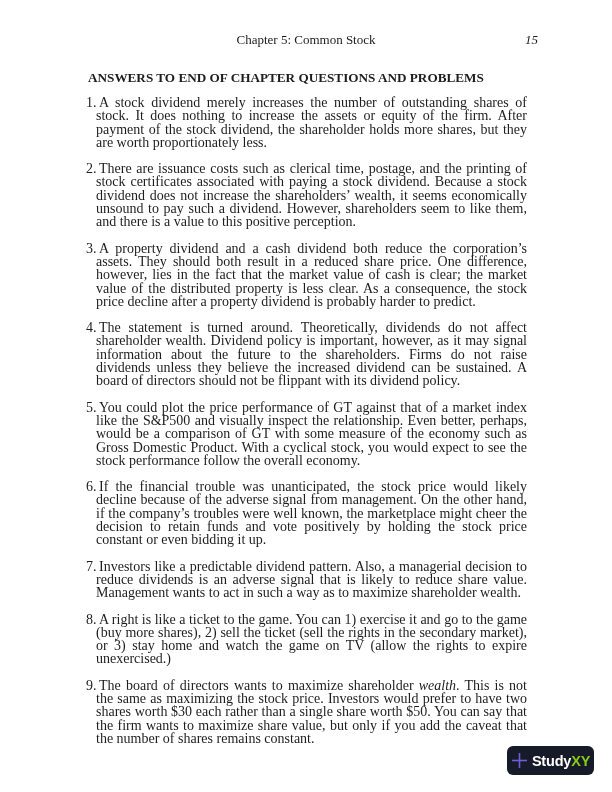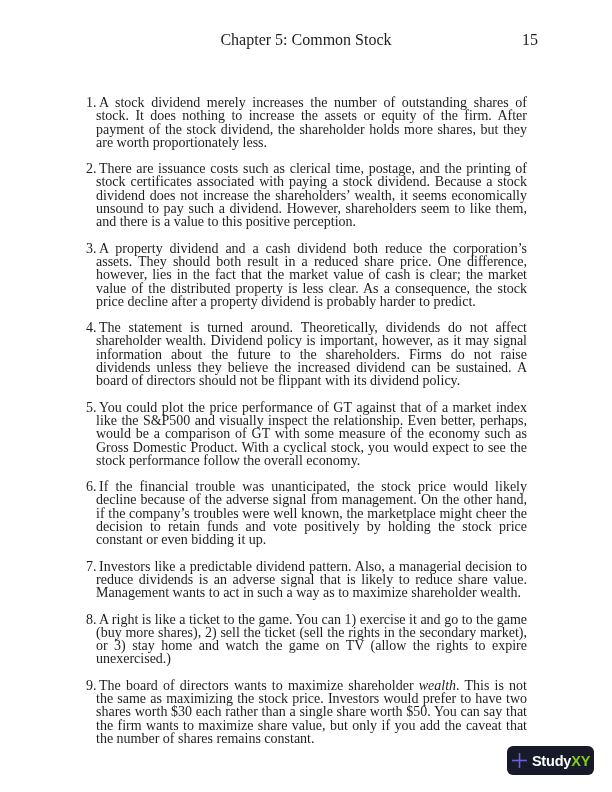--- a/index.html
+++ b/index.html
@@ -10,28 +10,29 @@
     background: #ffffff;
     font-family: "Liberation Serif", serif;
     color: #1d1d1f;
     overflow: hidden;
   }
   .running-header {
     position: absolute;
     top: 33px;
     left: 72px;
     width: 468px;
-    font-size: 16px;
+    font-size: 13px;
     line-height: 13.4px;
     text-align: center;
   }
   .page-number {
     position: absolute;
     right: 2px;
     top: 0;
+    font-style: italic;
   }
   .main-heading {
     position: absolute;
     top: 71px;
     left: 88px;
     margin: 0;
     font-size: 13.2px;
     line-height: 13.4px;
     font-weight: bold;
     white-space: nowrap;
@@ -80,20 +81,21 @@
 </head>
 <body>
 
 <div class="page">
 
   <div class="running-header">
     <span>Chapter 5: Common Stock</span>
     <span class="page-number">15</span>
   </div>
 
+  <h1 class="main-heading">ANSWERS TO END OF CHAPTER QUESTIONS AND PROBLEMS</h1>
 
   <div class="answers">
     <p class="answer"><span class="num">1.</span><span>A stock dividend merely increases the number of outstanding shares of stock.  It does nothing to increase the assets or equity of the firm.  After payment of the stock dividend, the shareholder holds more shares, but they are worth proportionately less.</span></p>
     <p class="answer"><span class="num">2.</span><span>There are issuance costs such as clerical time, postage, and the printing of stock certificates associated with paying a stock dividend.  Because a stock dividend does not increase the shareholders’ wealth, it seems economically unsound to pay such a dividend.  However, shareholders seem to like them, and there is a value to this positive perception.</span></p>
     <p class="answer"><span class="num">3.</span><span>A property dividend and a cash dividend both reduce the corporation’s assets.  They should both result in a reduced share price.  One difference, however, lies in the fact that the market value of cash is clear; the market value of the distributed property is less clear.  As a consequence, the stock price decline after a property dividend is probably harder to predict.</span></p>
     <p class="answer"><span class="num">4.</span><span>The statement is turned around.  Theoretically, dividends do not affect shareholder wealth.  Dividend policy is important, however, as it may signal information about the future to the shareholders.  Firms do not raise dividends unless they believe the increased dividend can be sustained.  A board of directors should not be flippant with its dividend policy.</span></p>
     <p class="answer"><span class="num">5.</span><span>You could plot the price performance of GT against that of a market index like the S&amp;P500 and visually inspect the relationship.  Even better, perhaps, would be a comparison of GT with some measure of the economy such as Gross Domestic Product.  With a cyclical stock, you would expect to see the stock performance follow the overall economy.</span></p>
     <p class="answer"><span class="num">6.</span><span>If the financial trouble was unanticipated, the stock price would likely decline because of the adverse signal from management.  On the other hand, if the company’s troubles were well known, the marketplace might cheer the decision to retain funds and vote positively by holding the stock price constant or even bidding it up.</span></p>
     <p class="answer"><span class="num">7.</span><span>Investors like a predictable dividend pattern.  Also, a managerial decision to reduce dividends is an adverse signal that is likely to reduce share value.  Management wants to act in such a way as to maximize shareholder wealth.</span></p>
     <p class="answer"><span class="num">8.</span><span>A right is like a ticket to the game.  You can 1) exercise it and go to the game (buy more shares), 2) sell the ticket (sell the rights in the secondary market), or 3) stay home and watch the game on TV (allow the rights to expire unexercised.)</span></p>

